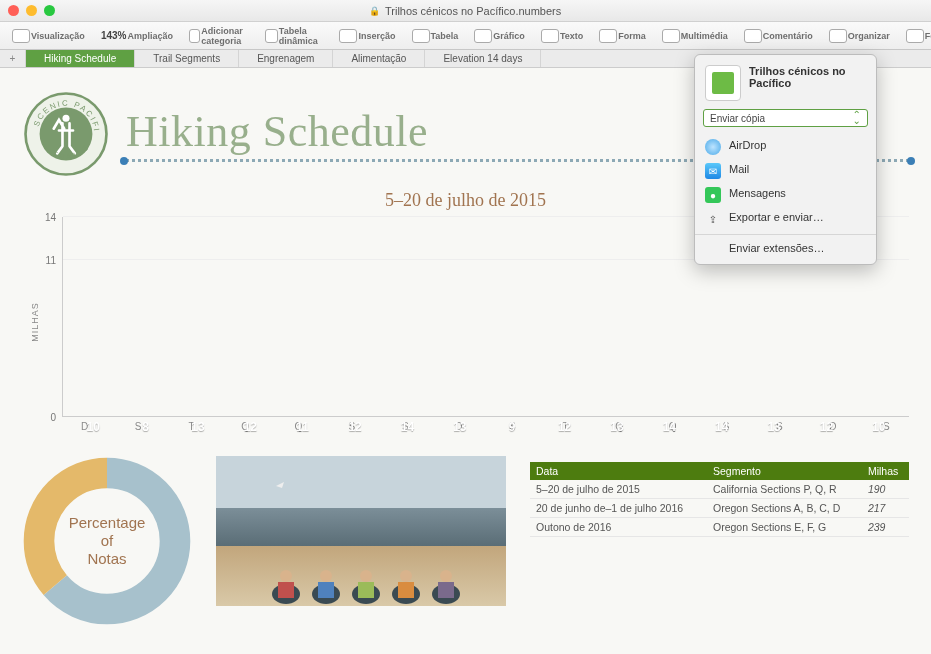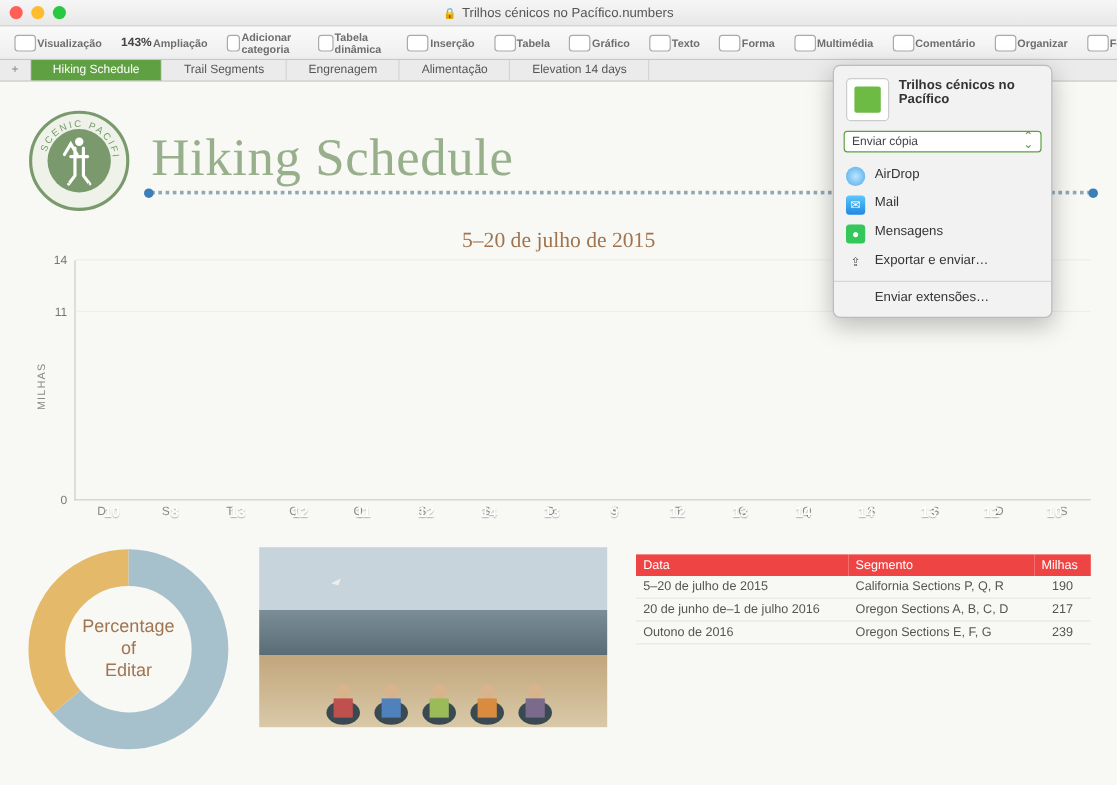--- a/index.html
+++ b/index.html
@@ -52,23 +52,23 @@
 
 
 .bottom { display: flex; gap: 24px; margin-top: 18px; }
 .donut { width: 170px; position: relative; }
 .donut svg { width: 170px; height: 170px; }
 .donut-text { position: absolute; width: 100%; top: 58px; text-align: center; font-family: Georgia, serif; color: #a17450; font-size: 15px; line-height: 1.2; }
 .photo { width: 290px; height: 150px; background: linear-gradient(#c7d4db 0%, #c7d4db 35%, #7b8e98 35%, #5a6d76 60%, #c2a67c 60%, #d9c9a8 100%); position: relative; overflow: hidden; }
 .sched { flex: 1; }
 .sched-title { font-family: Georgia, serif; color: #a17450; font-size: 19px; text-align: center; line-height: 1.15; margin-bottom: 6px; }
 .sched table { width: 100%; border-collapse: collapse; font-size: 10.5px; }
-.sched th { background: #ef4444; color: #fff; text-align: left; padding: 3px 6px; font-weight: normal; }
+.sched th { background: #4d7c0f; color: #fff; text-align: left; padding: 3px 6px; font-weight: normal; }
 .sched td { padding: 3px 6px; border-bottom: 1px solid #e6e6e6; color: #555; }
-.sched td:last-child { text-align: center; }
+.sched td:last-child { text-align: left; font-style: italic; }
 
 
 .popover { position: absolute; top: 54px; right: 54px; width: 183px; background: #f2f2f2; border: 1px solid #bcbcbc; border-radius: 6px; box-shadow: 0 6px 20px rgba(0,0,0,0.25); font-size: 11px; z-index: 50; }
 .popover::before { content: ''; position: absolute; top: -8px; right: 24px; border: 8px solid transparent; border-bottom-color: #f2f2f2; }
 .po-header { display: flex; gap: 8px; padding: 10px 10px 8px; }
 .po-thumb { width: 36px; height: 36px; background: #fff; border: 1px solid #ccc; border-radius: 4px; position: relative; }
 .po-thumb::after { content:''; position:absolute; inset:6px; background:#6dbb45; border-radius:2px; }
 .po-hinfo { flex: 1; }
 .po-docname { font-weight: bold; font-size: 11px; color: #333; }
 .po-sub { font-size: 10px; color: #888; }
@@ -318,21 +318,21 @@
 
   <div class="bottom">
     <div class="donut">
       <svg viewBox="0 0 100 100">
         <circle cx="50" cy="50" r="40" fill="none" stroke="#a7c1cc" stroke-width="18" stroke-dasharray="160 251" transform="rotate(-90 50 50)"></circle>
         <circle cx="50" cy="50" r="40" fill="none" stroke="#e4b96a" stroke-width="18" stroke-dasharray="91 251" stroke-dashoffset="-160" transform="rotate(-90 50 50)"></circle>
       </svg>
       <div class="donut-text">
         <div>Percentage</div>
         <div>of</div>
-        <div>Editar</div>
+        <div>Notas</div>
       </div>
     </div>
 
     <div class="photo">
       <svg viewBox="0 0 290 150" style="position:absolute;inset:0">
         <path d="M60 30 l8 -4 l-2 6" fill="#eee"></path>
         <g fill="#3a4a52">
           <ellipse cx="70" cy="138" rx="14" ry="10"></ellipse>
           <ellipse cx="110" cy="138" rx="14" ry="10"></ellipse>
           <ellipse cx="150" cy="138" rx="14" ry="10"></ellipse>

